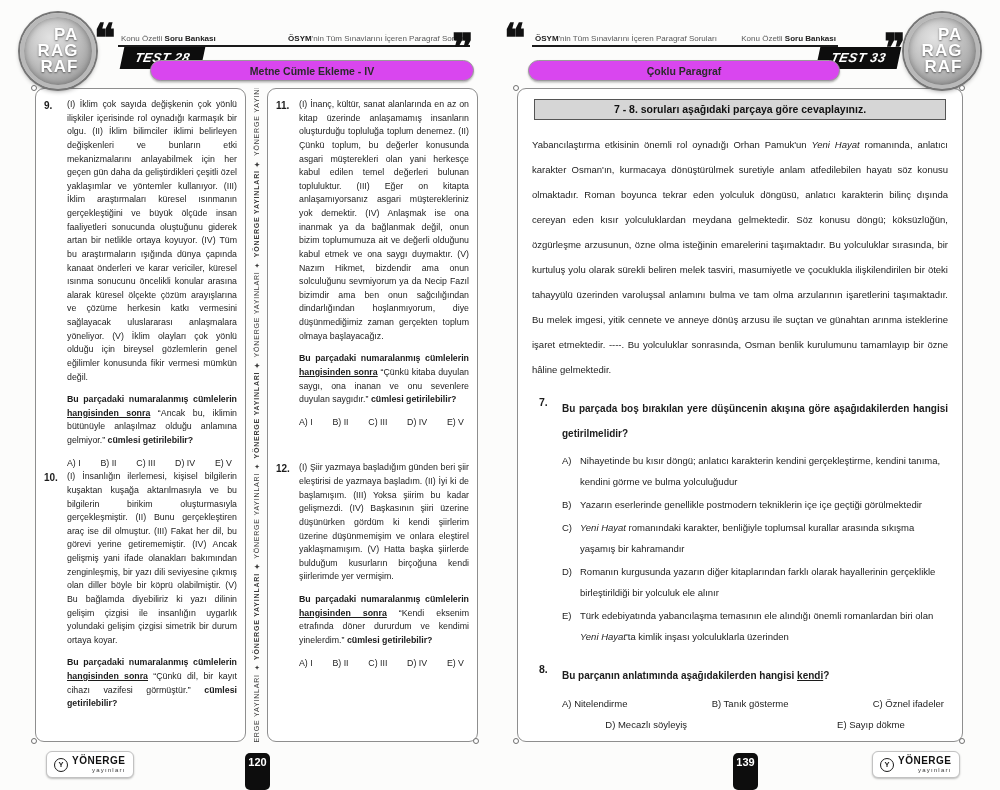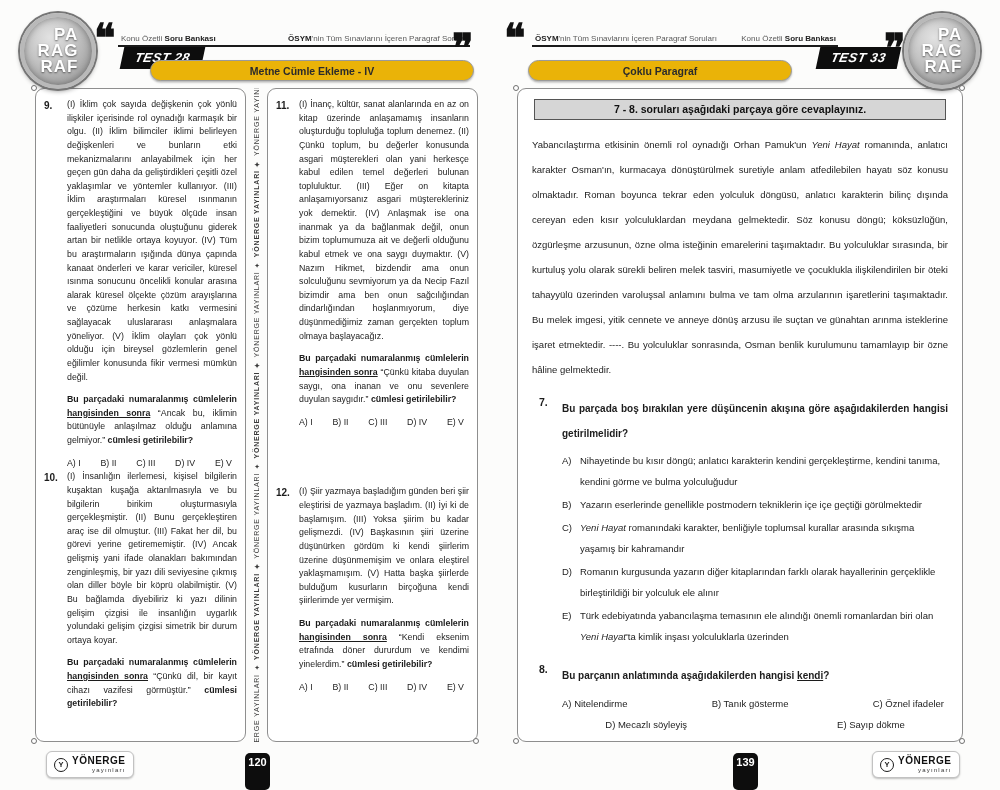--- a/index.html
+++ b/index.html
@@ -12,42 +12,42 @@
     border:4px solid #b9b9b9;
     box-shadow:0 0 0 2px #757575, 0 2px 5px rgba(0,0,0,.45), inset 0 0 7px rgba(0,0,0,.35);
     display:flex; align-items:center; justify-content:center; z-index:5; }
   .logo .ltxt { text-align:right; font-weight:bold; color:#fff; font-size:17px; line-height:.94;
     letter-spacing:1px; text-shadow:0 1px 2px rgba(0,0,0,.55); }
   .bigquote { position:absolute; font-size:40px; font-weight:bold; line-height:1; color:#111; }
   .hline { position:absolute; top:45px; height:2px; background:#1a1a1a; }
   .hlabel { position:absolute; top:34px; font-size:8px; white-space:nowrap; color:#222; }
   .testbox { position:absolute; top:47px; background:#0d0d0d; color:#fff; font-weight:bold; font-style:italic;
     font-size:13px; padding:3px 13px 4px; transform:skewX(-12deg); letter-spacing:.5px; }
-  .pill { position:absolute; top:60px; height:21px; border:1.2px solid #9a9a9a; border-radius:11px; background:#eab308;
+  .pill { position:absolute; top:60px; height:21px; border:1.2px solid #9a9a9a; border-radius:11px; background:#d946ef;
     display:flex; align-items:center; justify-content:center; font-size:10.5px; font-weight:bold; color:#2b2b2b;
     box-shadow:0 1.5px 2px rgba(0,0,0,.28); }
 
   
   .cbox { position:absolute; top:88px; height:654px; border:1.3px solid #8e8e8e; border-radius:9px;
     background:#fff; overflow:hidden; }
   #col1 { left:35px;  width:211px; padding:9px 8px; }
   #col2 { left:267px; width:211px; padding:9px 8px; }
   #rbox { left:517px; width:446px; padding:10px 14px; }
   .dot { position:absolute; width:6px; height:6px; border:1px solid #707070; background:#fff; border-radius:50%; z-index:6; }
 
   
   .strip { position:absolute; left:247px; top:88px; width:19px; height:654px; overflow:hidden;
     display:flex; align-items:center; justify-content:center; }
   .striptext { writing-mode:vertical-rl; transform:rotate(180deg); font-size:7px; color:#3a3a3a;
     letter-spacing:.8px; white-space:nowrap; }
 
   
   .q { position:relative; padding-left:23px; font-size:8.8px; line-height:1.55; }
   .q + .q { }
-  #q12 { margin-top:56px; }
+  #q12 { margin-top:32px; }
   .qnum { position:absolute; left:0; top:0; font-weight:bold; font-size:10px; }
   .qpass { text-align:justify; }
   .qstem { margin-top:9px; text-align:justify; }
   .opts { display:flex; justify-content:space-between; margin-top:9px; padding-right:5px; font-size:8.8px; }
 
   
   .instrbar { margin:0 2px 12px 2px; background:#d6d6d6; border:1px solid #555; text-align:center;
     font-weight:bold; font-size:10.5px; padding:3px 0 4px; color:#111; }
   .rpass { font-size:9.5px; line-height:25px; text-align:justify; color:#1c1c1c; }
   .rq { position:relative; padding-left:30px; margin-top:14px; }
@@ -89,21 +89,21 @@
 <div class="testbox" style="left:122px;">TEST 28</div>
 <div class="bigquote" style="left:452px; top:28px;">❞</div>
 <div class="pill" style="left:150px; width:324px;">Metne Cümle Ekleme - IV</div>
 
 <div class="bigquote" style="left:504px; top:18px;">❝</div>
 <div class="hline" style="left:532px; width:306px;"></div>
 <div class="hlabel" style="left:535px;"><span style="font-weight: bold;">ÖSYM</span><span style="color: rgb(90, 90, 90);">'nin Tüm Sınavlarını İçeren Paragraf Soruları</span></div>
 <div class="hlabel" style="left:660px; width:176px; text-align:right;"><span style="color: rgb(90, 90, 90);">Konu Özetli </span><span style="font-weight: bold;">Soru Bankası</span></div>
 <div class="testbox" style="left:818px;">TEST 33</div>
 <div class="bigquote" style="left:884px; top:28px;">❞</div>
-<div class="pill" style="left:528px; width:264px;">Çoklu Paragraf</div>
+<div class="pill" style="left:528px; width:312px;">Çoklu Paragraf</div>
 <div class="logo" style="left:904px;">
   <div class="ltxt">
     <div>PA</div>
     <div>RAG</div>
     <div>RAF</div>
   </div>
 </div>
 
 <div class="dot" style="left:31px; top:85px;"></div>
 <div class="dot" style="left:31px; top:738px;"></div>

